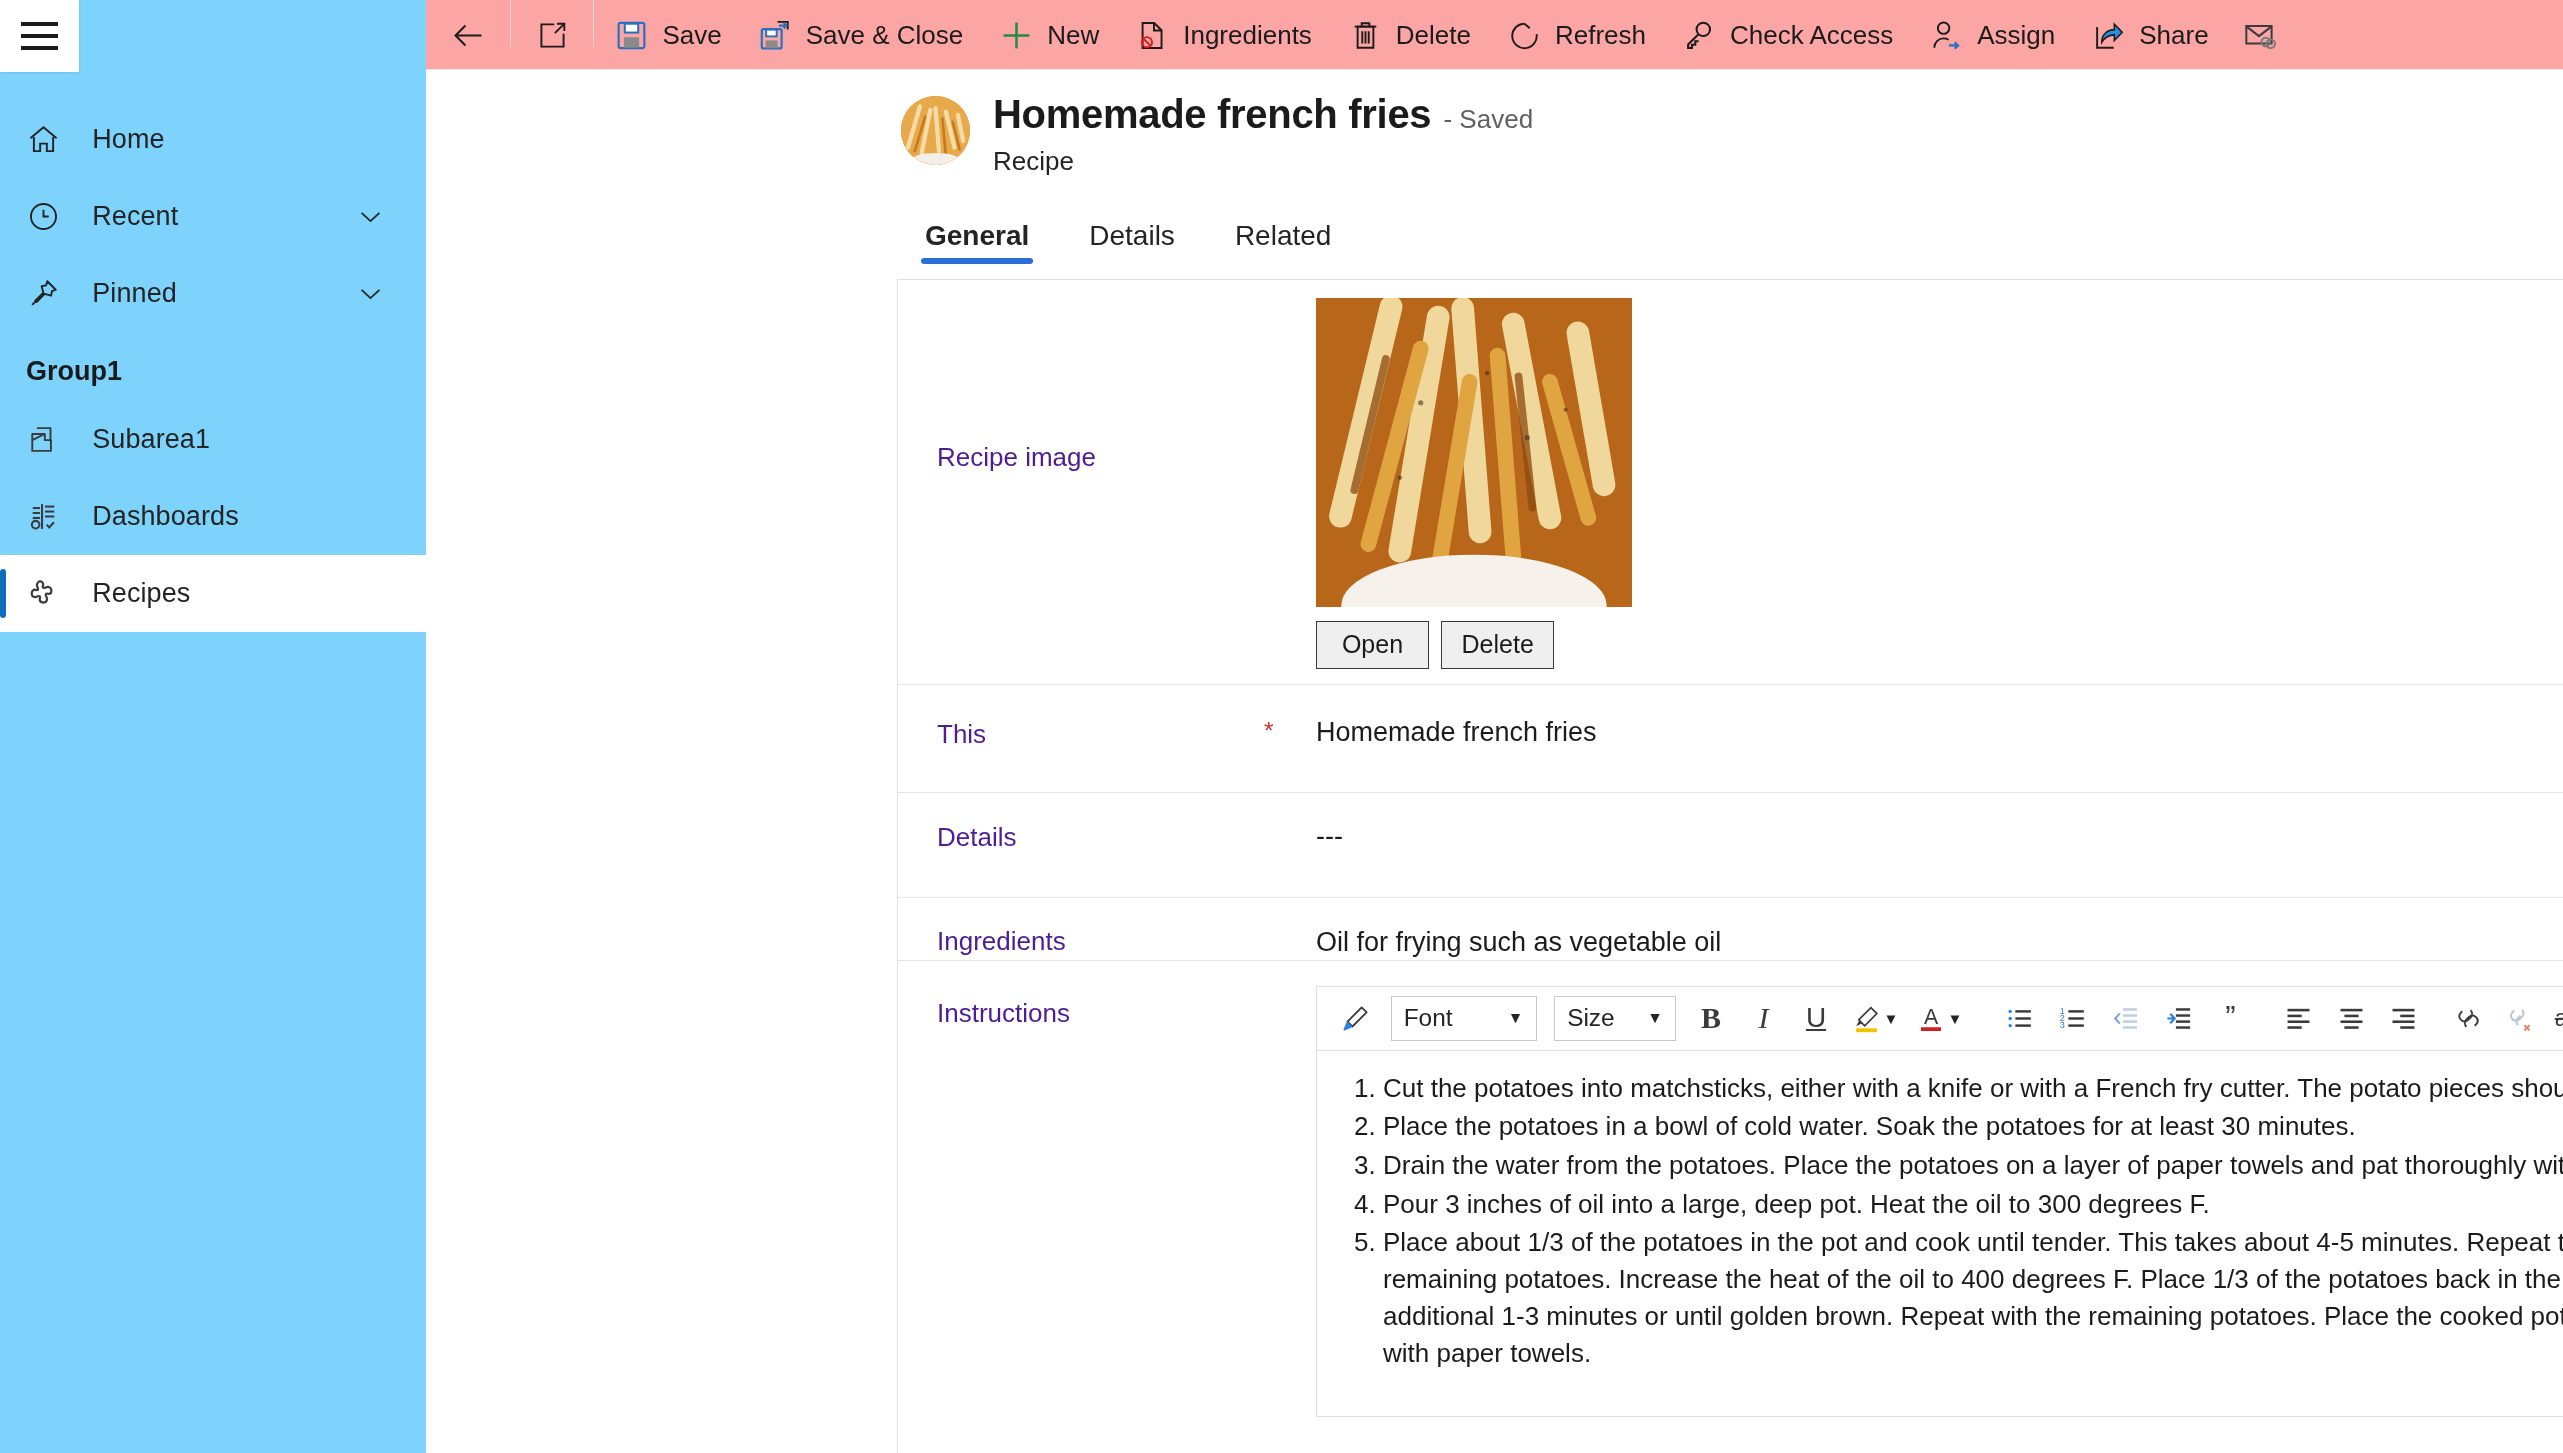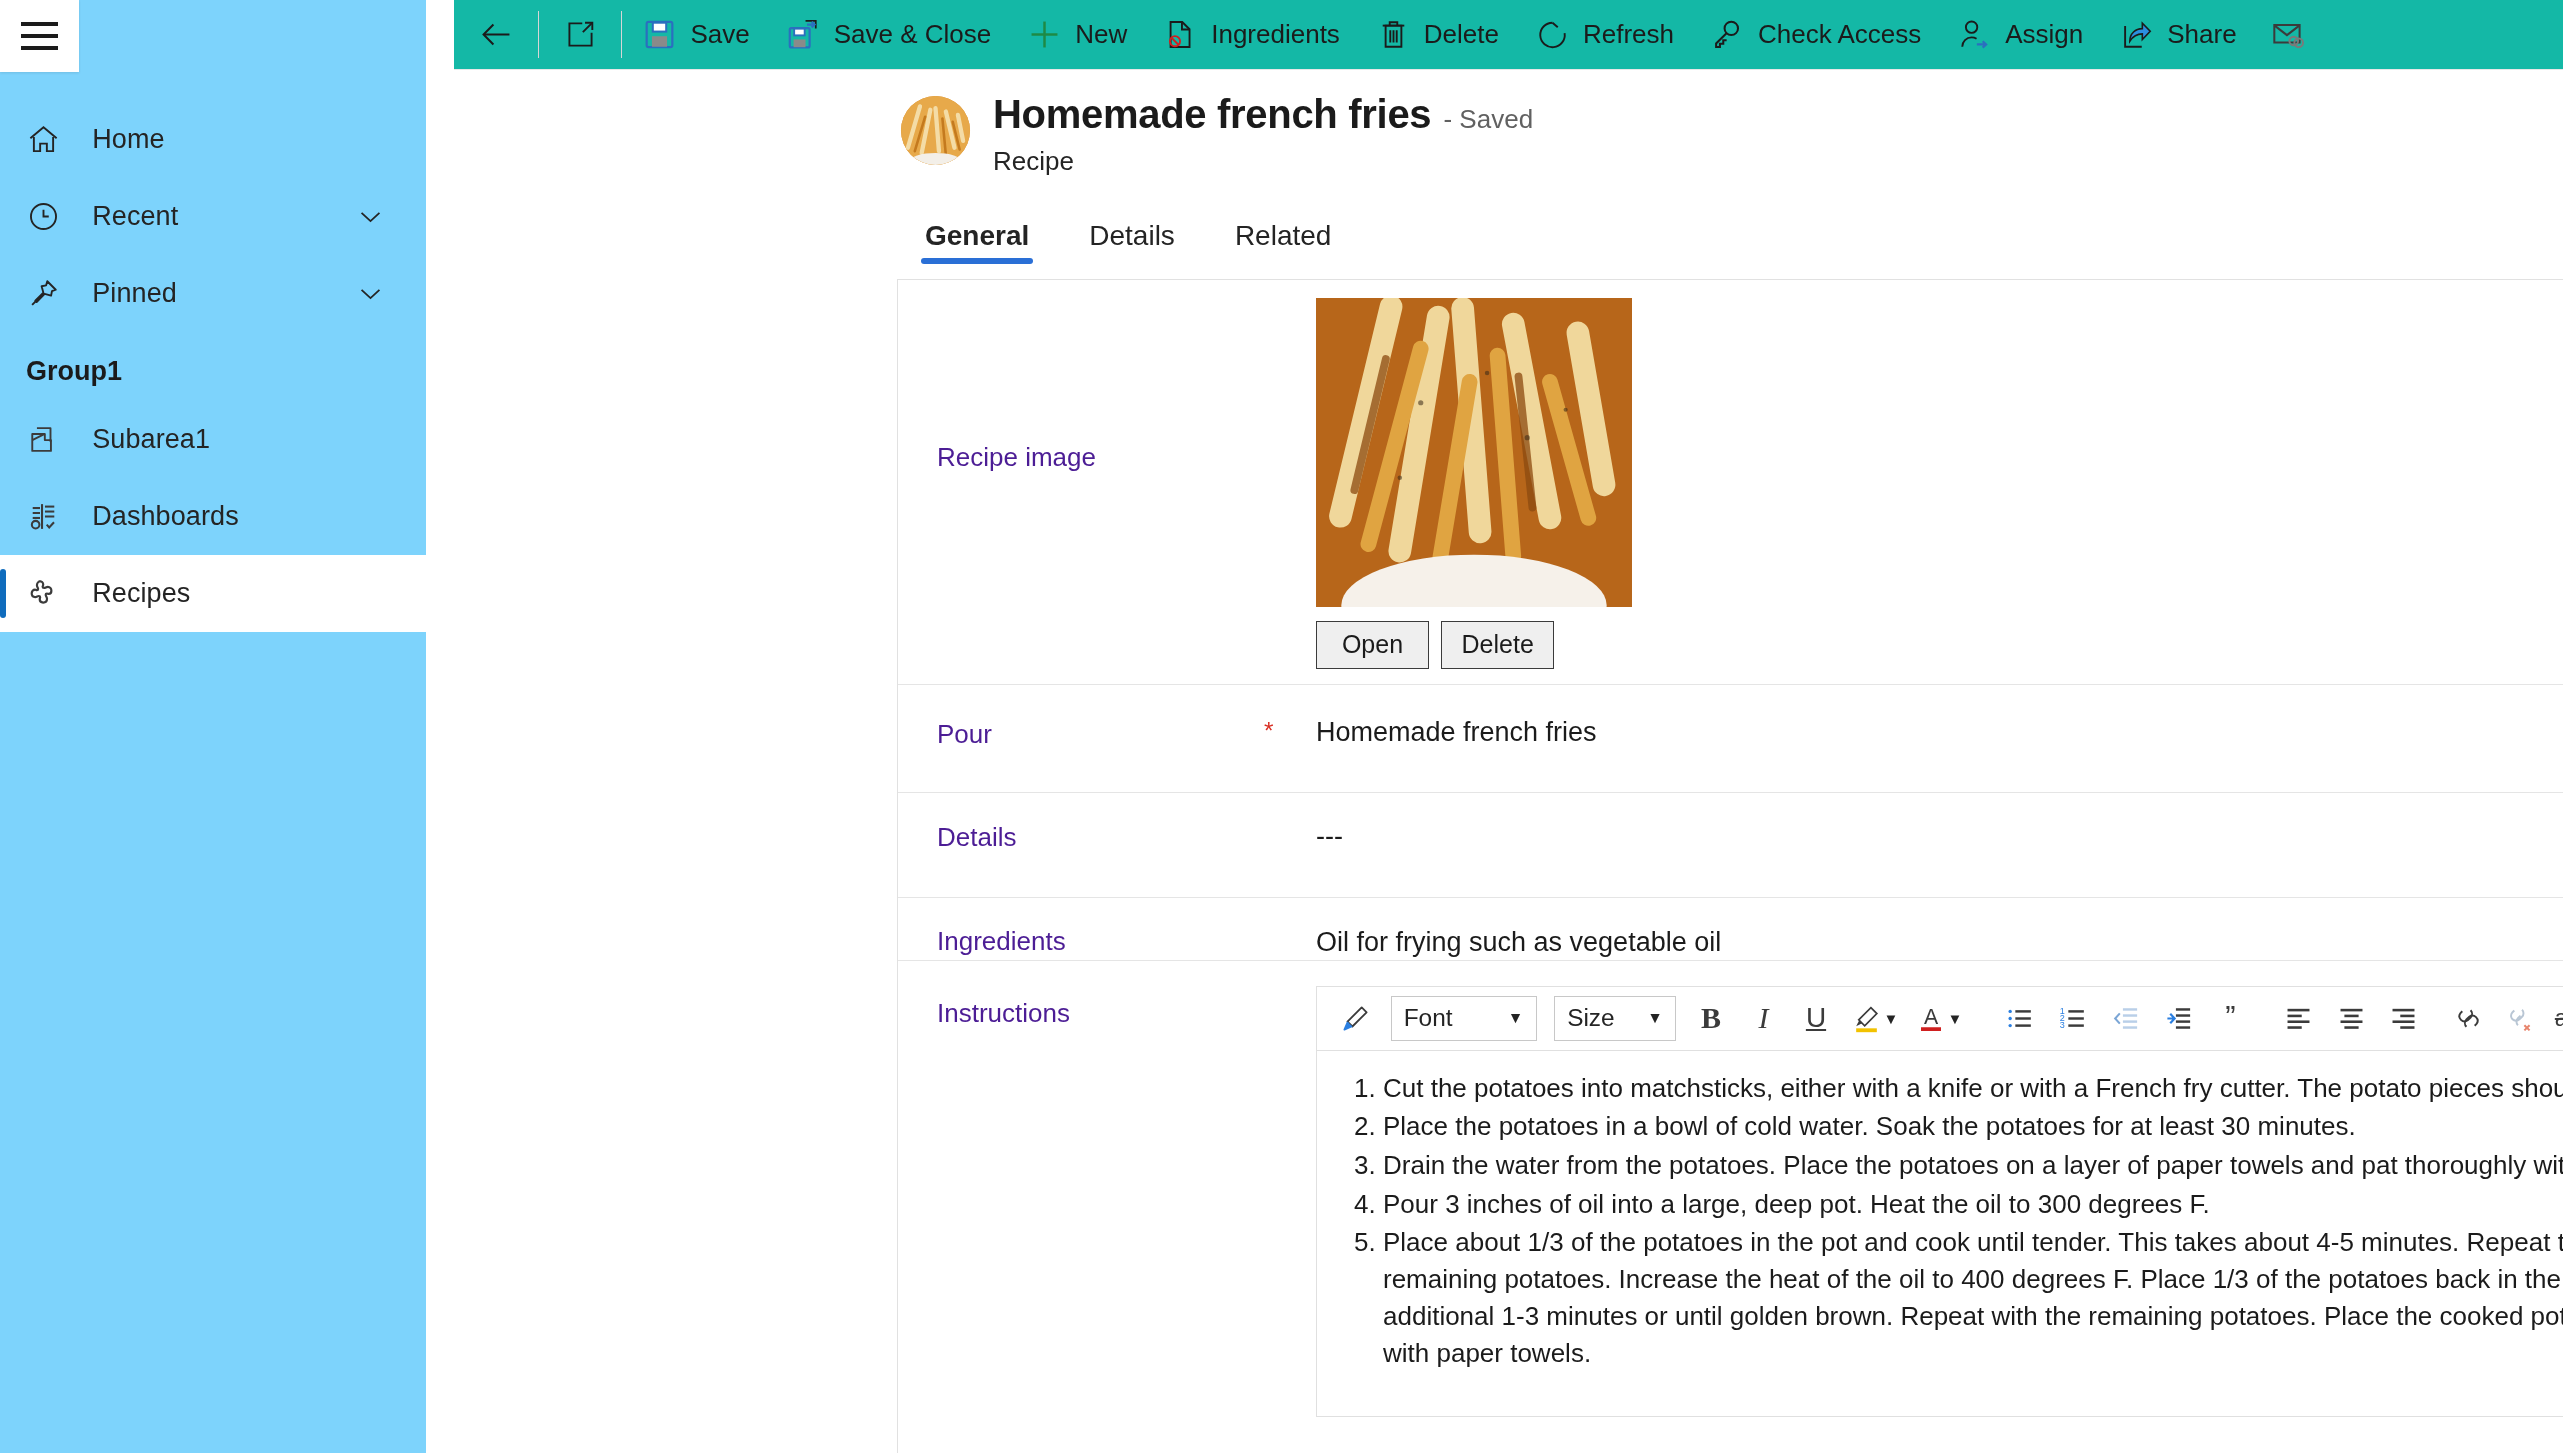--- a/index.html
+++ b/index.html
@@ -92,26 +92,25 @@
     background: #ffffff;
     overflow: hidden;
     position: relative;
   }
 
   
   #commandbar {
     height: 70px;
     flex: 0 0 70px;
     display: flex;
-    align-items: center;
-    background: #14b8a6;
+    align-items: flex-start;
+    background: #fca5a5;
     border-bottom: 0.9px solid #e8e8e8;
     white-space: nowrap;
     overflow: hidden;
-    margin-left: 28px;
   }
   .cmd-sep {
     width: 0.9px; height: 47px; background: #d6d6d6;
     flex: 0 0 0.9px;
     margin: 0 1.7px;
   }
   .cmd-btn {
     display: inline-flex;
     align-items: center;
     height: 70px;
@@ -628,21 +627,21 @@
             <div class="btn-row">
               <div class="legacy-btn">Open</div>
               <div class="legacy-btn">Delete</div>
             </div>
           </div>
         </div>
       </div>
 
       <div class="form-row">
         <div class="row-inner" style="padding:30px 0 42px 0;">
-          <div class="fld-label">Pour</div>
+          <div class="fld-label">This</div>
           <div class="fld-req">*</div>
           <div class="fld-value">Homemade french fries</div>
         </div>
       </div>
 
       <div class="form-row">
         <div class="row-inner" style="padding:26px 0 44px 0;">
           <div class="fld-label">Details</div>
           <div class="fld-req"></div>
           <div class="fld-value">---</div>

